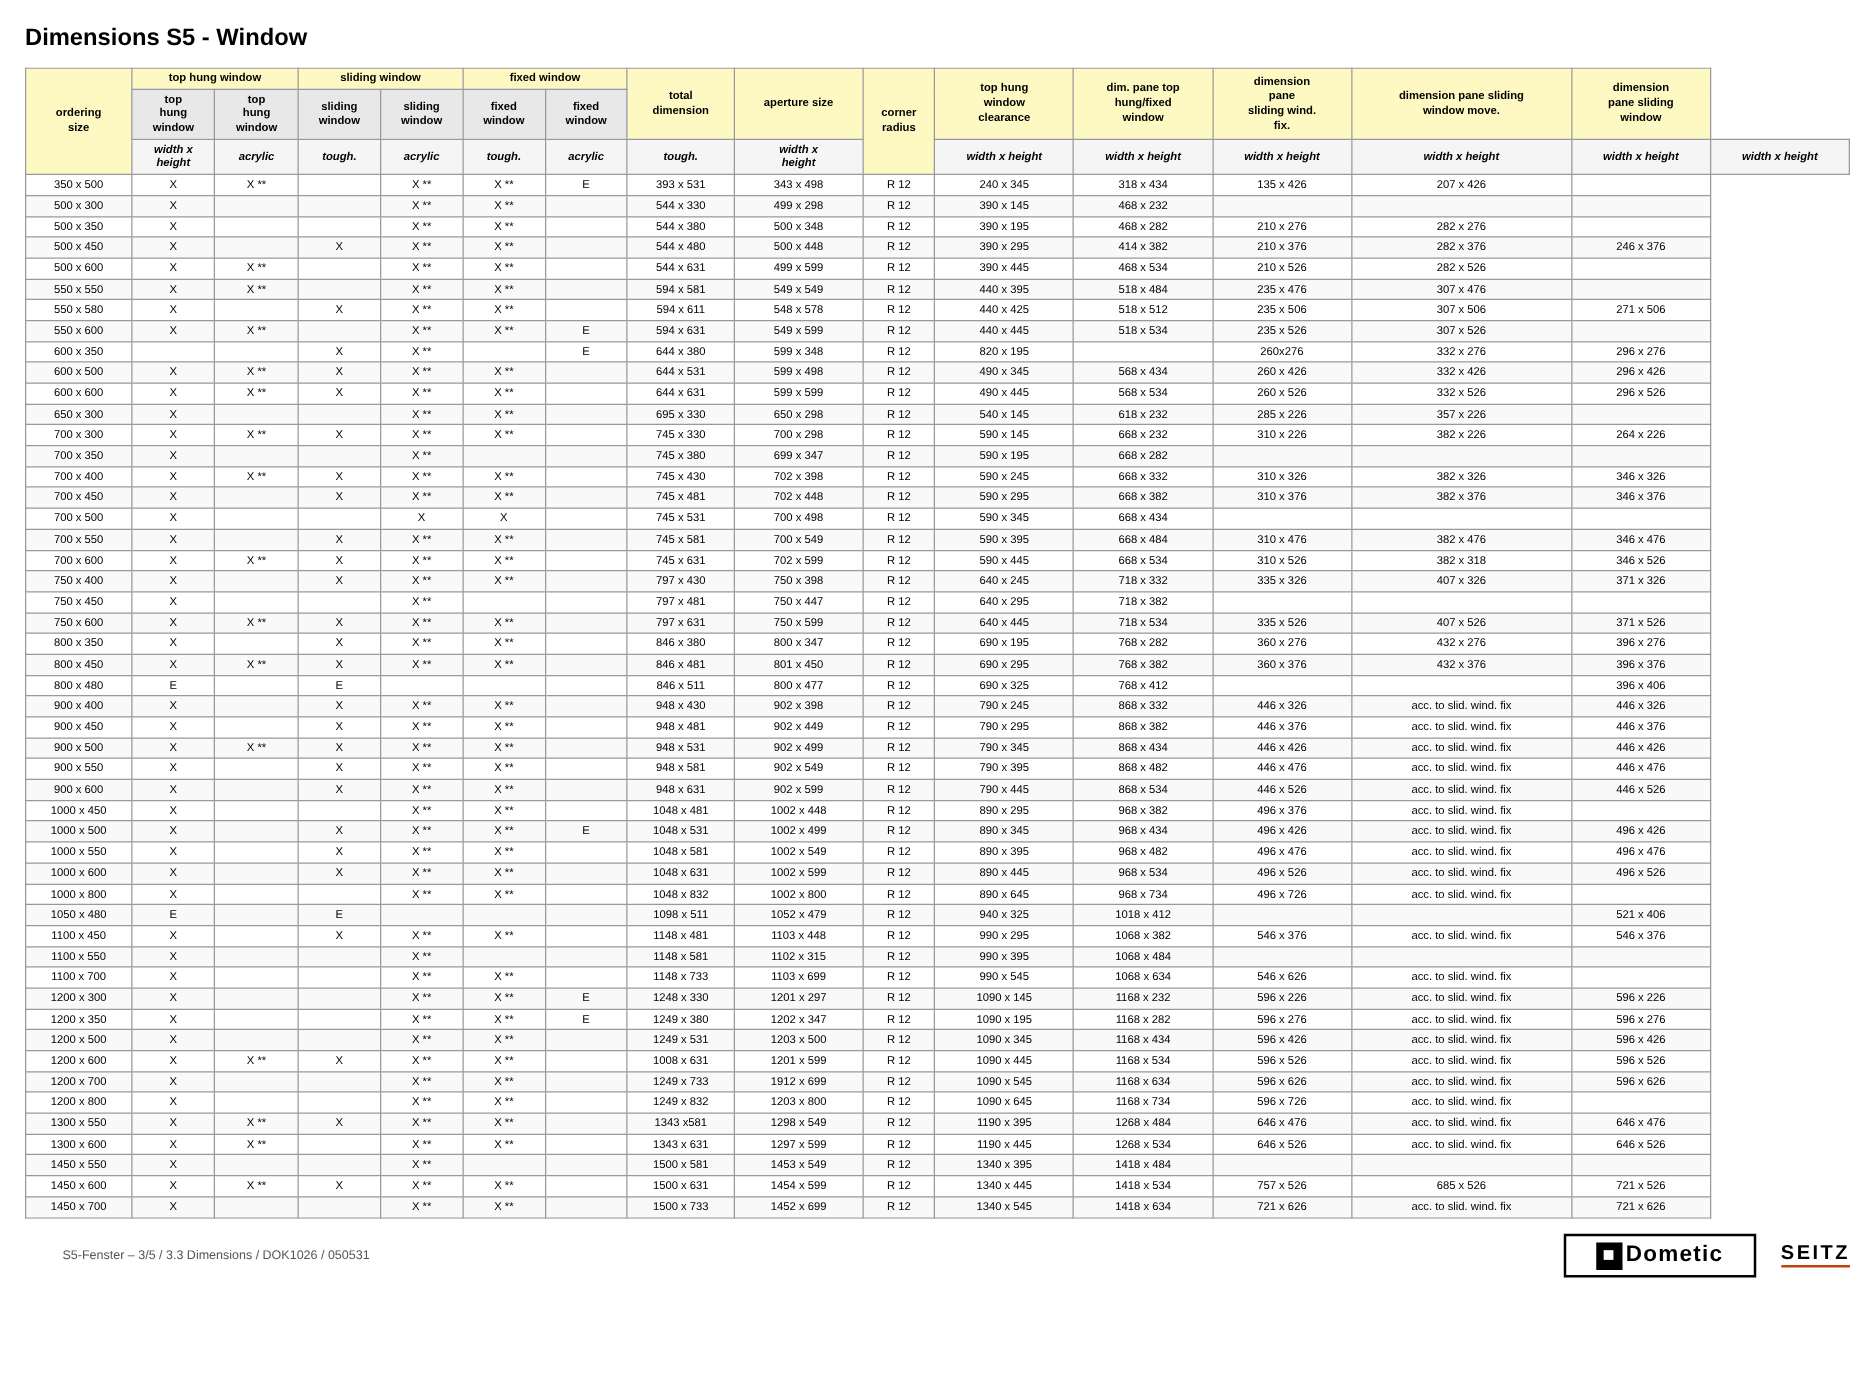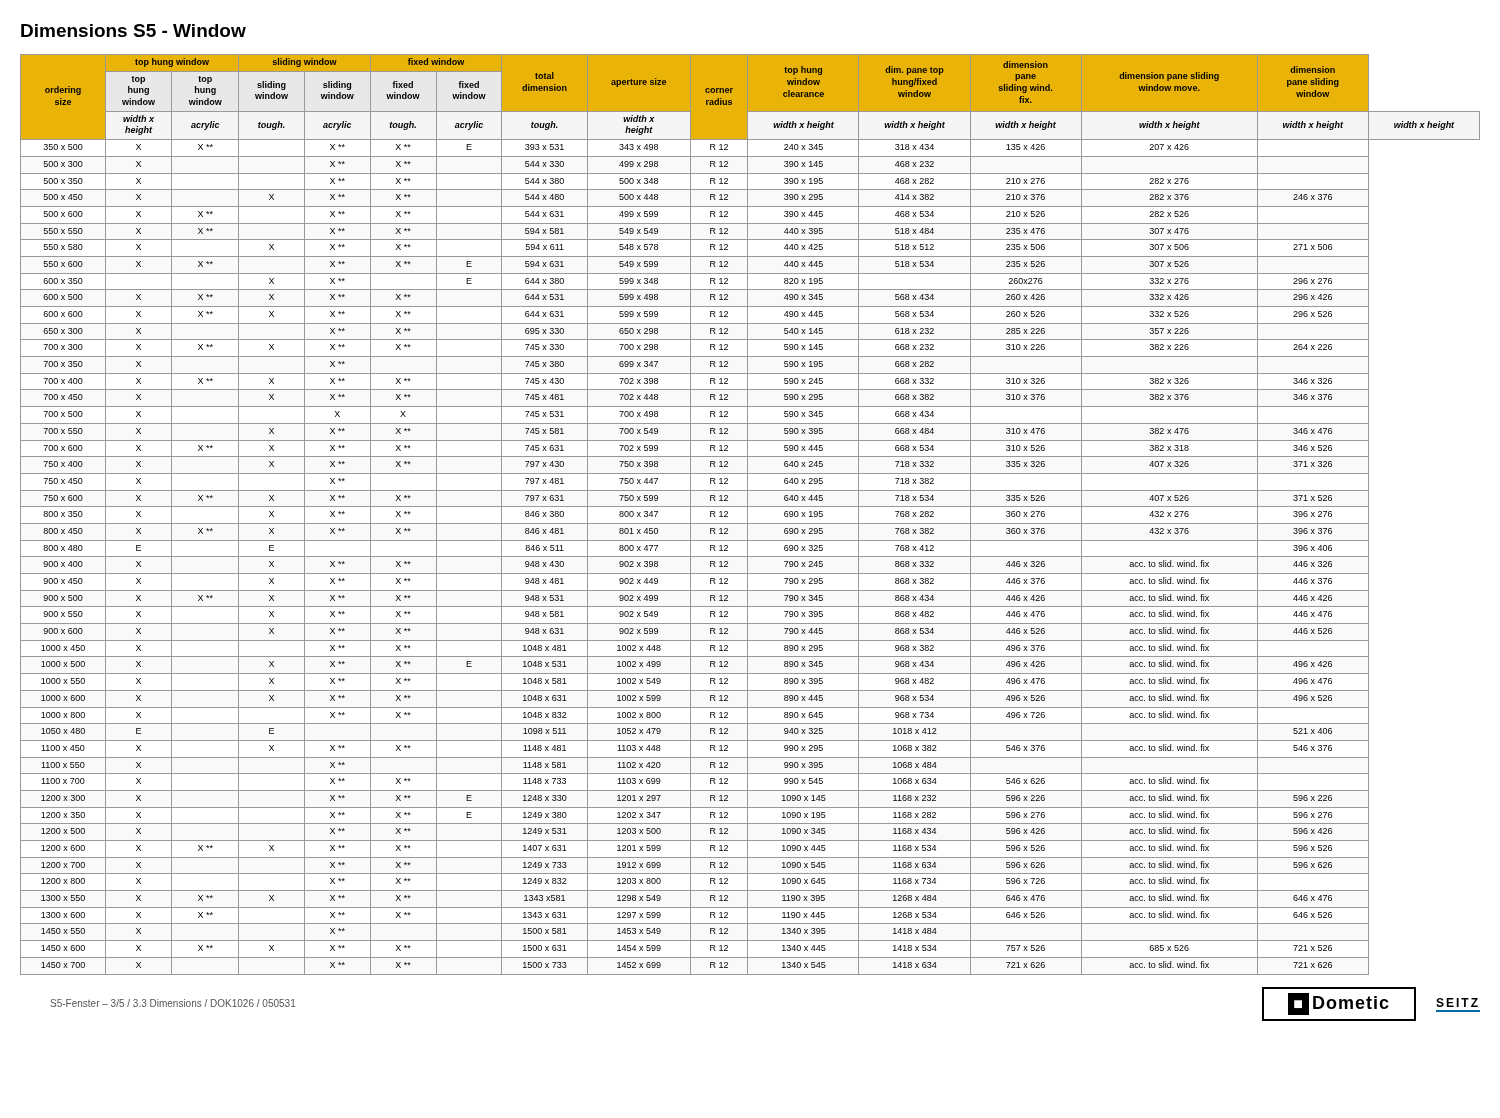--- a/index.html
+++ b/index.html
@@ -25,21 +25,21 @@
       font-size: 9px;
     }
     th, td {
       border: 1px solid #999;
       padding: 2px 3px;
       text-align: center;
       vertical-align: middle;
       line-height: 1.3;
     }
     thead tr:first-child th {
-      background: #eab308;
+      background: #fef9c3;
       font-weight: bold;
     }
     thead tr:nth-child(2) th {
       background: #e8e8e8;
       font-weight: bold;
     }
     thead tr:nth-child(3) th {
       background: #f5f5f5;
       font-style: italic;
     }
@@ -69,25 +69,25 @@
     }
     .dometic-logo span.d-box {
       display: inline-block;
       background: #000;
       color: #fff;
       padding: 2px 5px;
       margin-right: 3px;
       font-size: 16px;
     }
     .seitz-logo {
-      font-size: 12px;
+      font-size: 16px;
       font-weight: bold;
       letter-spacing: 2px;
       color: #000;
-      border-bottom: 2px solid #0369a1;
+      border-bottom: 2px solid #c2410c;
     }
   </style>
 </head>
 <body>
 
 <h1>Dimensions S5 - Window</h1>
 
 <div class="table-container">
   <table>
     <thead>
@@ -762,21 +762,21 @@
         </tr>
         <tr>
           <td>1100 x 550</td>
           <td>X</td>
           <td></td>
           <td></td>
           <td>X **</td>
           <td></td>
           <td></td>
           <td>1148 x 581</td>
-          <td>1102 x 420</td>
+          <td>1102 x 315</td>
           <td>R 12</td>
           <td>990 x 395</td>
           <td>1068 x 484</td>
           <td></td>
           <td></td>
           <td></td>
         </tr>
         <tr>
           <td>1100 x 700</td>
           <td>X</td>
@@ -846,21 +846,21 @@
           <td>596 x 426</td>
         </tr>
         <tr>
           <td>1200 x 600</td>
           <td>X</td>
           <td>X **</td>
           <td>X</td>
           <td>X **</td>
           <td>X **</td>
           <td></td>
-          <td>1407 x 631</td>
+          <td>1008 x 631</td>
           <td>1201 x 599</td>
           <td>R 12</td>
           <td>1090 x 445</td>
           <td>1168 x 534</td>
           <td>596 x 526</td>
           <td>acc. to slid. wind. fix</td>
           <td>596 x 526</td>
         </tr>
         <tr>
           <td>1200 x 700</td>

